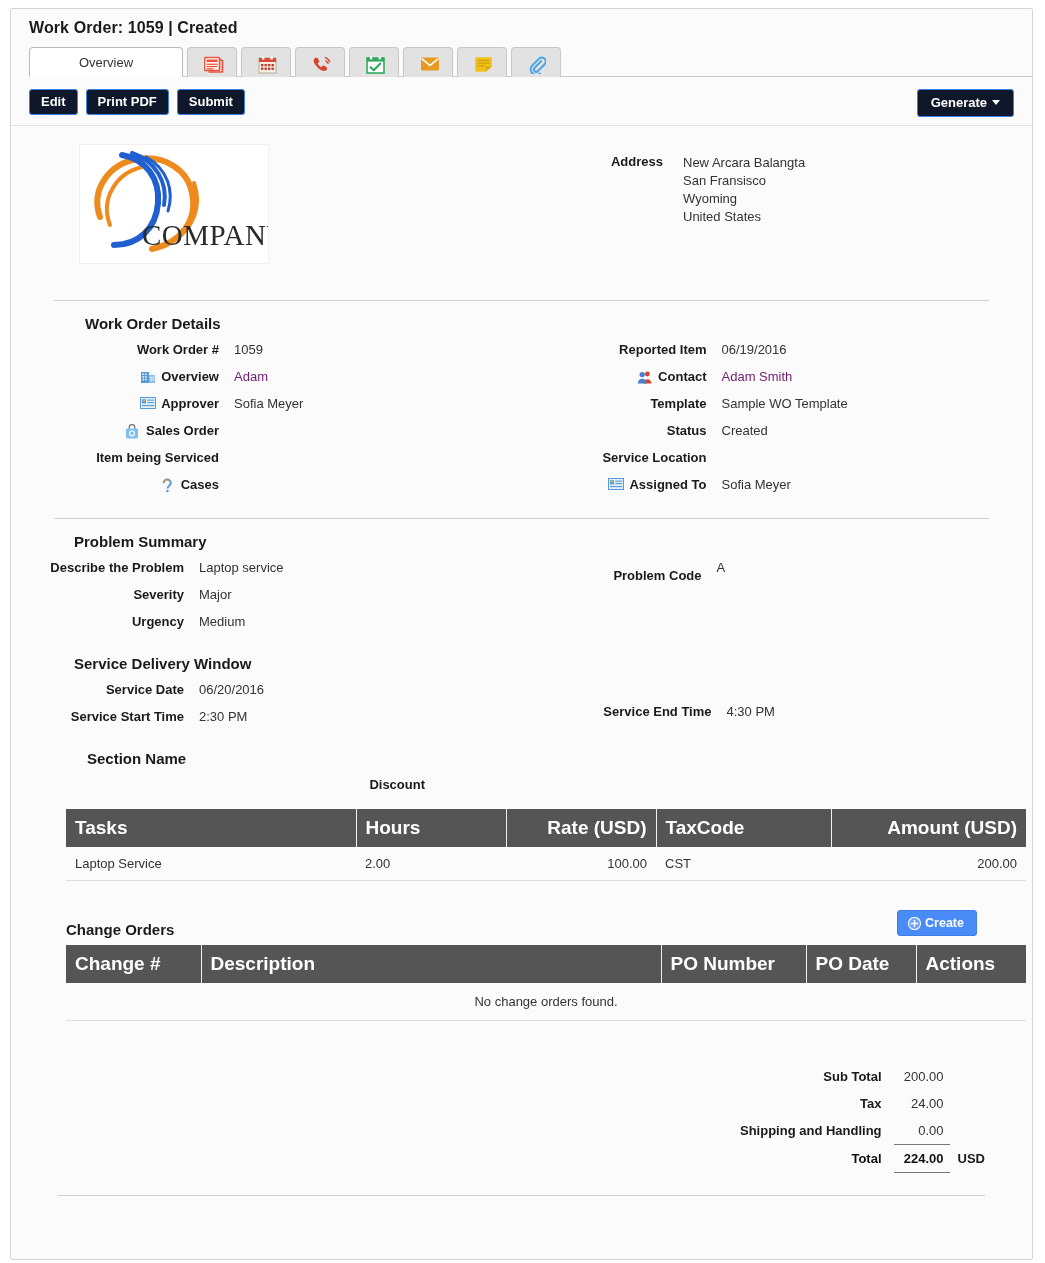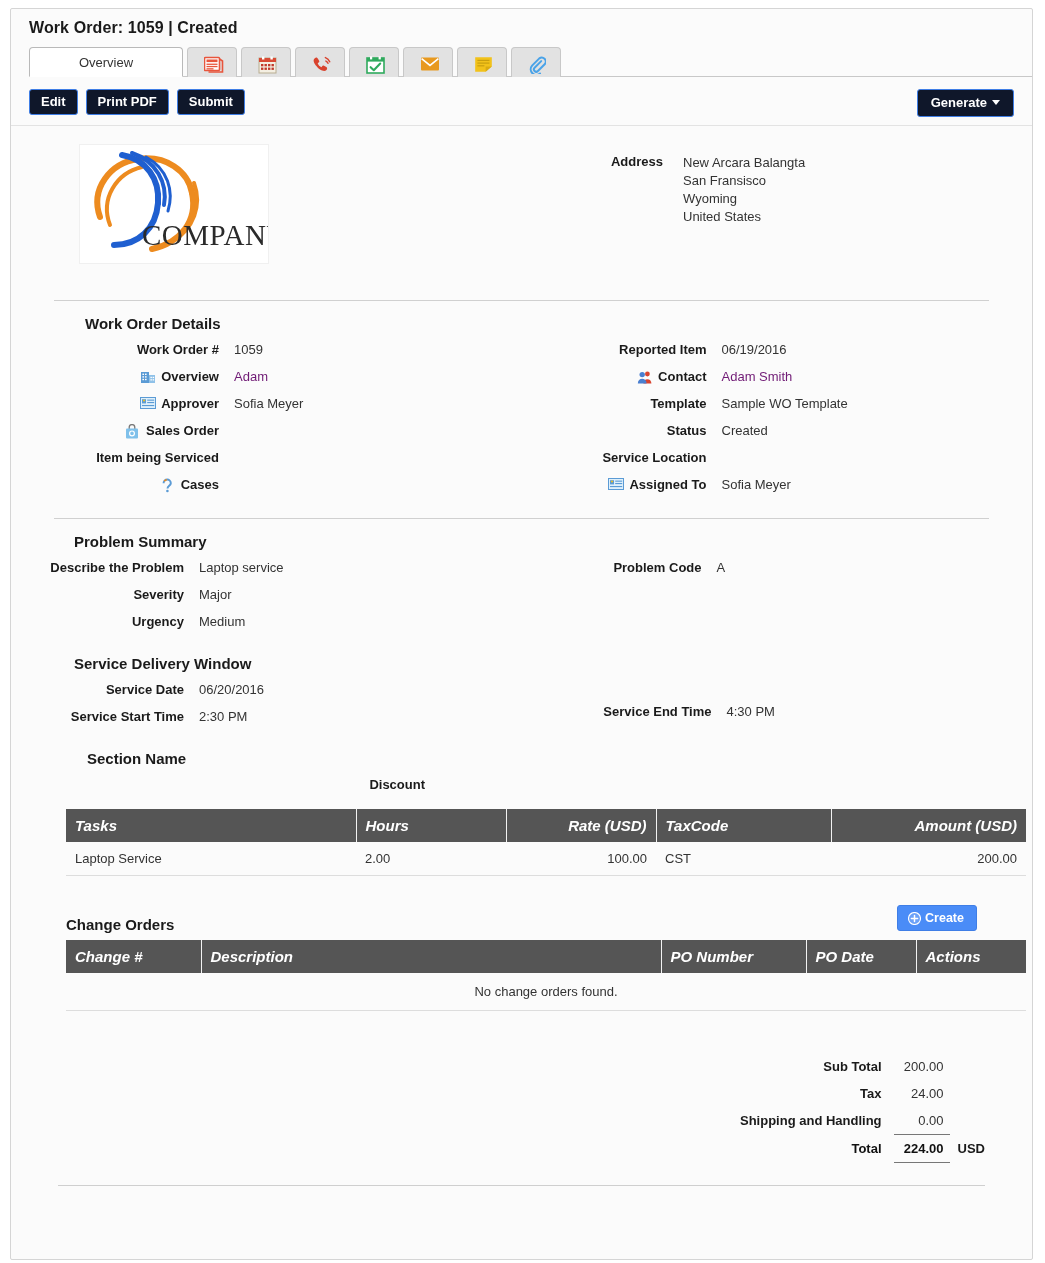--- a/index.html
+++ b/index.html
@@ -204,21 +204,21 @@
     font-size: 13px;
     color: #333333;
     line-height: 16px;
   }
   .fvalue.link { color: #701a75; }
   .ico { display: inline-block; width: 16px; height: 14px; flex: none; }
   .ico svg { display: block; }
 
   
   .ps .col-left .flabel { width: 155px; }
-  .ps .col-right .flabel { width: 180px; }
+  .ps .col-right .flabel { width: 180px; margin-top: 8px; }
   .sdw .col-left .flabel { width: 155px; }
   .sdw .col-right .flabel { width: 190px; }
 
   .secname-row {
     display: flex;
     margin-top: 8px;
   }
   .secname-row .flabel { width: 396px; }
 
   
@@ -257,26 +257,25 @@
   table.data {
     border-collapse: collapse;
     width: 960px;
     margin: 0 29px;
     font-size: 13px;
   }
   table.data thead th {
     background: #555555;
     color: #ffffff;
     font-weight: bold;
-    font-size: 15px;
+    font-size: 19px;
     padding: 8px 9px;
     text-align: left;
     border-right: 1px solid #f2f2f2;
     white-space: nowrap;
-    font-style: italic;
   }
   table.data thead th:last-child { border-right: none; }
   table.data thead th.num { text-align: right; }
   table.data tbody td {
     padding: 9px 9px;
     color: #333;
     border-bottom: 1px solid #dddddd;
     background: #fbfbfb;
   }
   table.data tbody td.num { text-align: right; }

